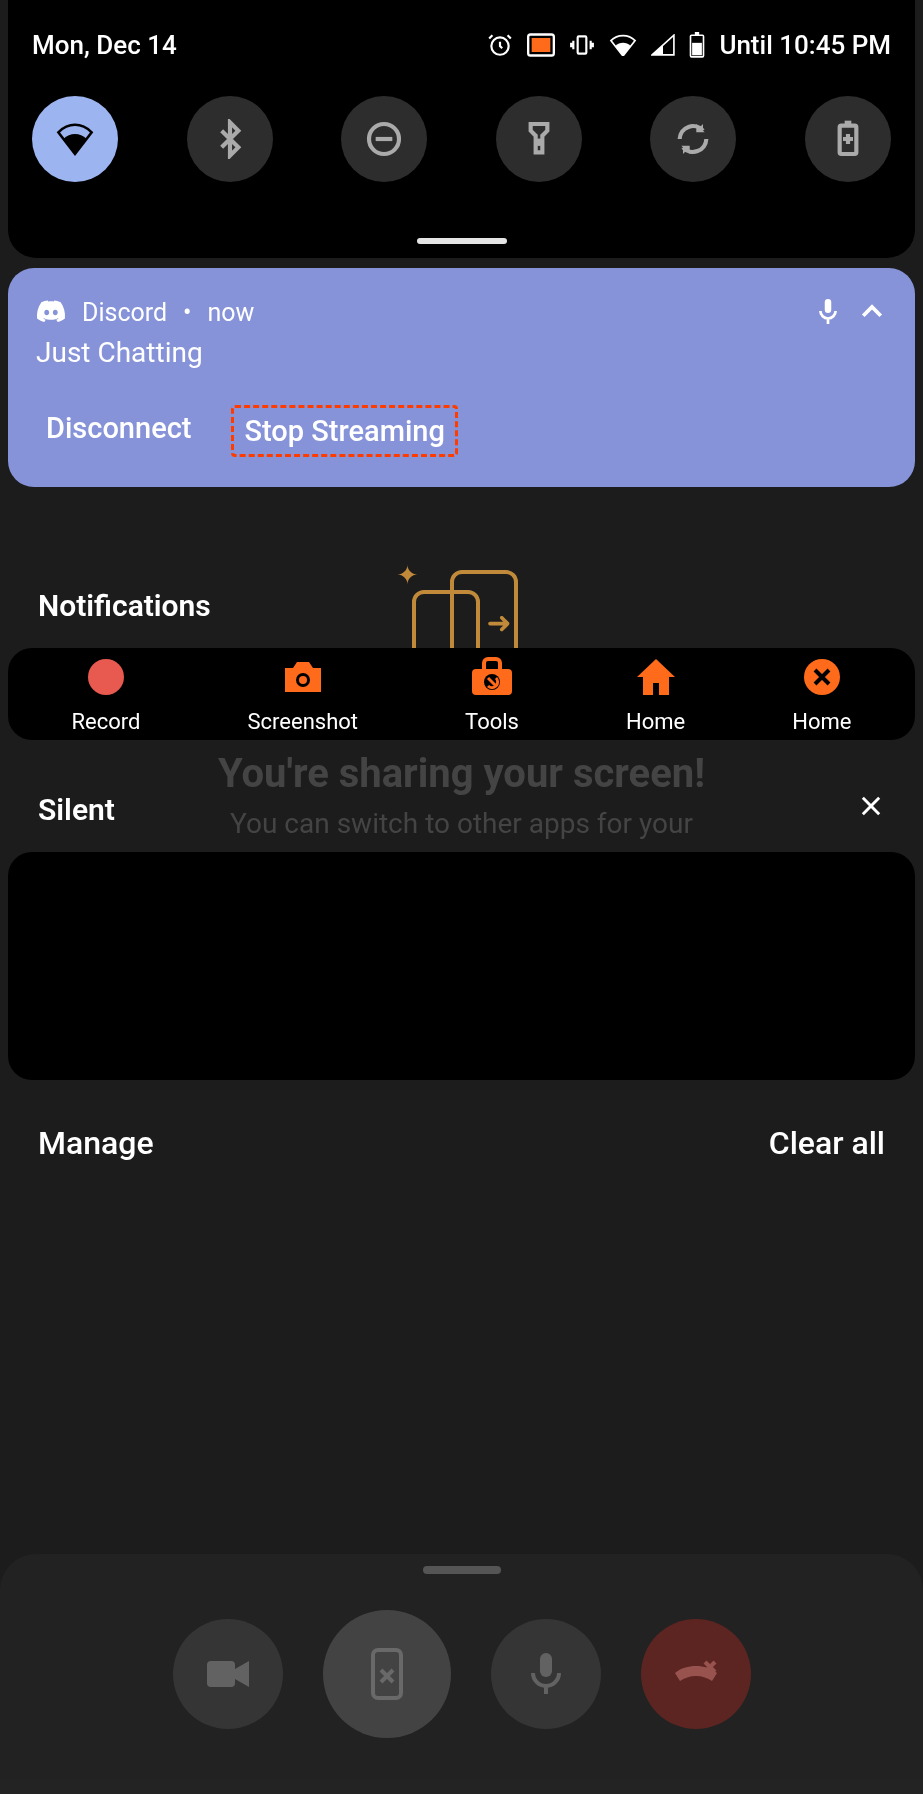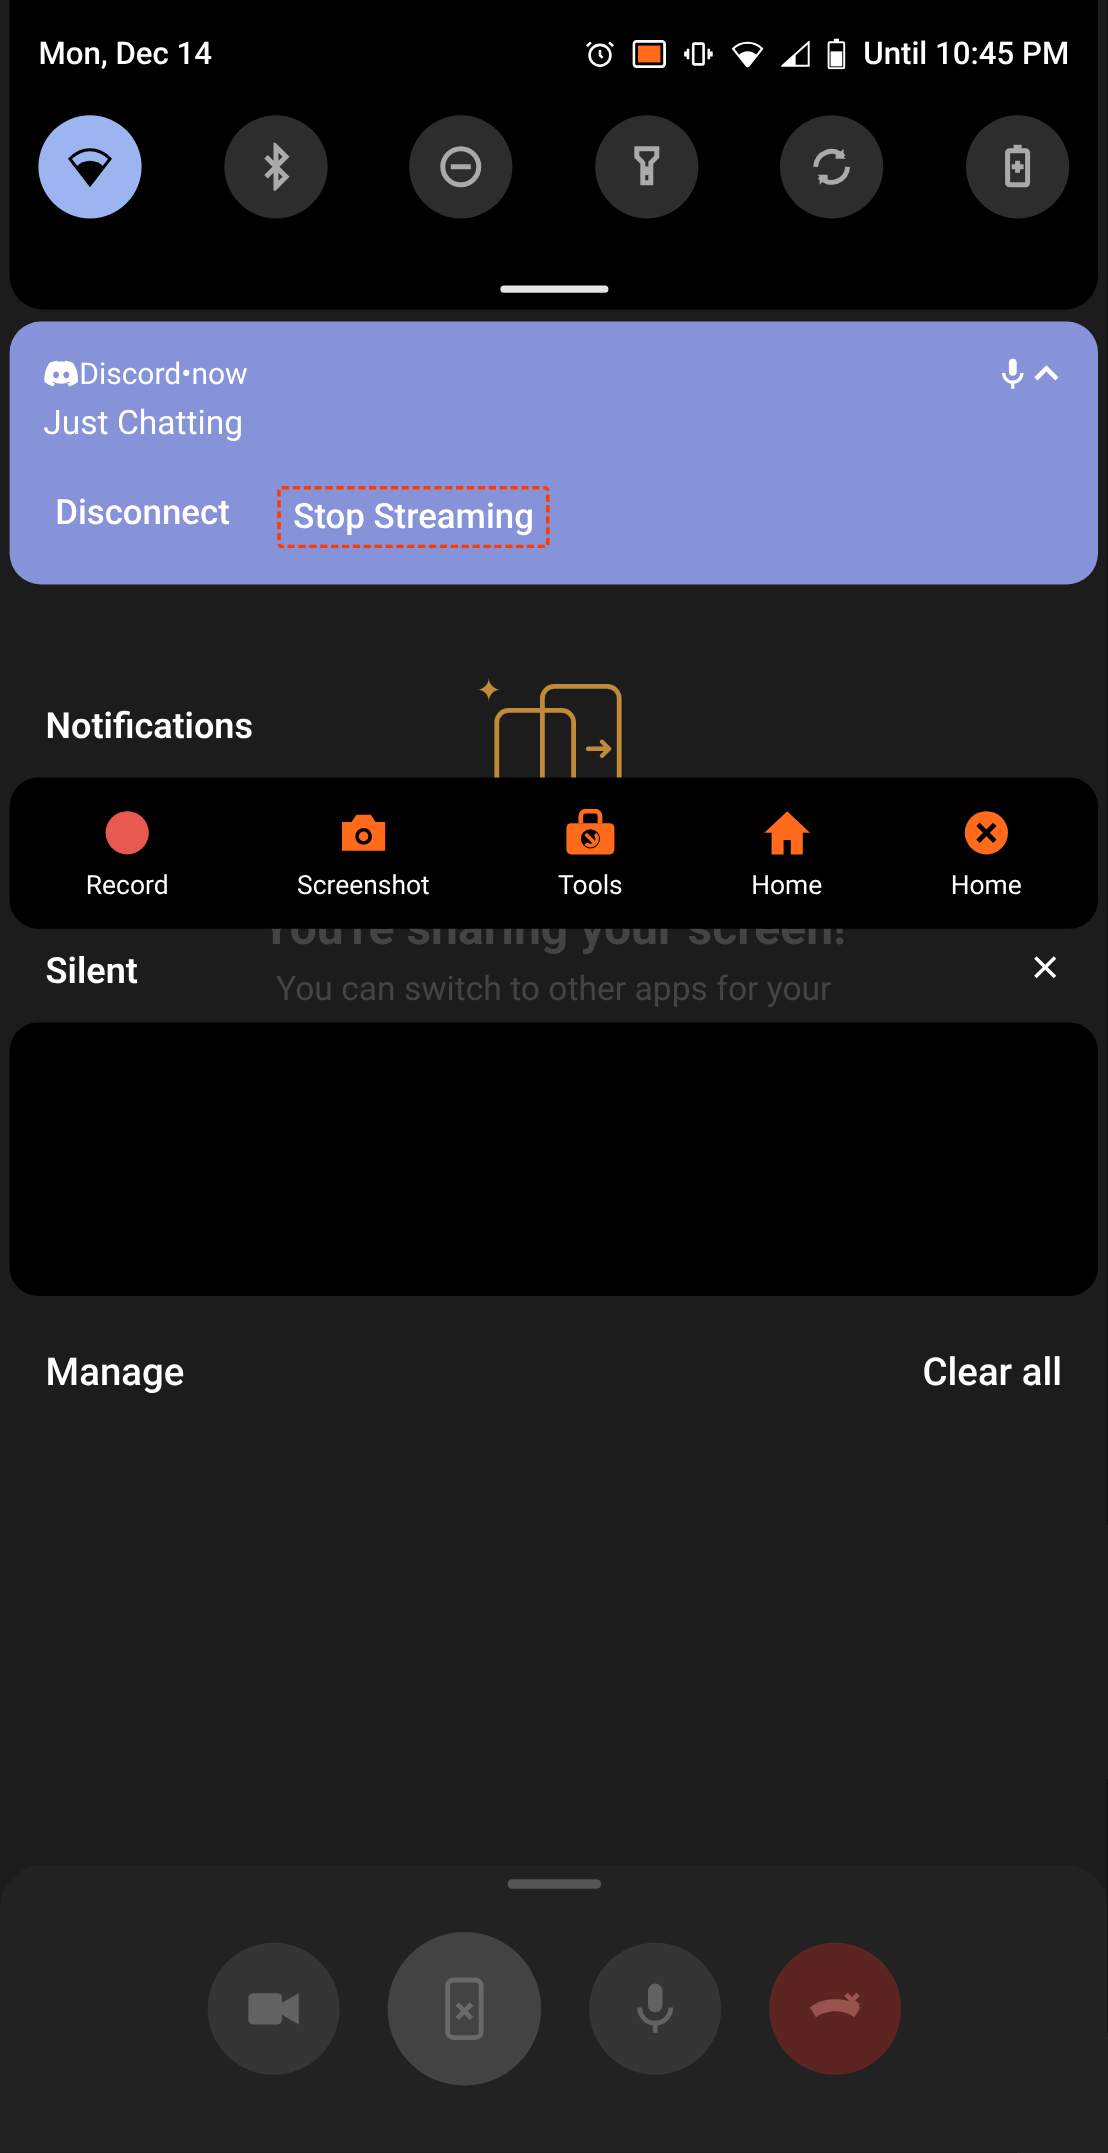--- a/index.html
+++ b/index.html
@@ -37,36 +37,36 @@
   .status .right svg{display:block;}
   .tiles{display:flex;justify-content:space-between;margin-top:36px;}
   .tile{width:86px;height:86px;border-radius:50%;background:var(--qs-off);display:flex;align-items:center;justify-content:center;cursor:pointer;}
   .tile.on{background:var(--qs-on);}
   .tile svg{width:40px;height:40px;}
   .grab{position:absolute;left:50%;transform:translateX(-50%);bottom:14px;width:90px;height:6px;border-radius:3px;background:#e4e4e4;}
   
   .discord{
     position:absolute;left:8px;right:8px;top:268px;background:var(--discord);border-radius:26px;padding:28px 28px 30px 28px;box-sizing:border-box;color:#fff;
   }
-  .discord .hdr{display:flex;align-items:center;gap:0;font-size:25px;}
+  .discord .hdr{display:flex;align-items:center;gap:16px;font-size:25px;}
   .discord .hdr .spacer{flex:1;}
   .discord .hdr svg{display:block;}
   .discord .title{font-size:30px;margin-top:24px;font-weight:500;}
   .discord .subtitle{font-size:28px;margin-top:8px;font-weight:400;}
   .discord .actions{margin-top:36px;display:flex;gap:30px;font-size:29px;font-weight:500;}
   .discord .actions .act{cursor:pointer;padding:6px 10px;}
   .highlight{border:3px dashed #ff3b00;border-radius:4px;text-align:right;}
   
   .sect{position:absolute;left:38px;font-size:30px;font-weight:600;}
   .sect.notif{top:588px;}
   .sect.silent{top:792px;}
   .close-silent{position:absolute;right:38px;top:792px;cursor:pointer;}
   
   .recorder{
-    position:absolute;left:8px;right:8px;top:648px;height:126px;background:#000;border-radius:24px;display:flex;align-items:center;justify-content:space-around;padding:0 10px;box-sizing:border-box;
+    position:absolute;left:8px;right:8px;top:648px;height:92px;background:#000;border-radius:24px;display:flex;align-items:center;justify-content:space-around;padding:0 10px;box-sizing:border-box;
   }
   .recorder .btn{display:flex;flex-direction:column;align-items:center;gap:10px;cursor:pointer;color:#fff;font-size:22px;}
   .recorder .btn .ic{width:44px;height:44px;display:flex;align-items:center;justify-content:center;}
   
   .silent-card{position:absolute;left:8px;right:8px;top:852px;height:228px;background:#000;border-radius:24px;}
   
   .footer-actions{position:absolute;left:38px;right:38px;top:1124px;display:flex;justify-content:space-between;font-size:32px;font-weight:500;}
   .footer-actions span{cursor:pointer;}
   
   .callbar{

